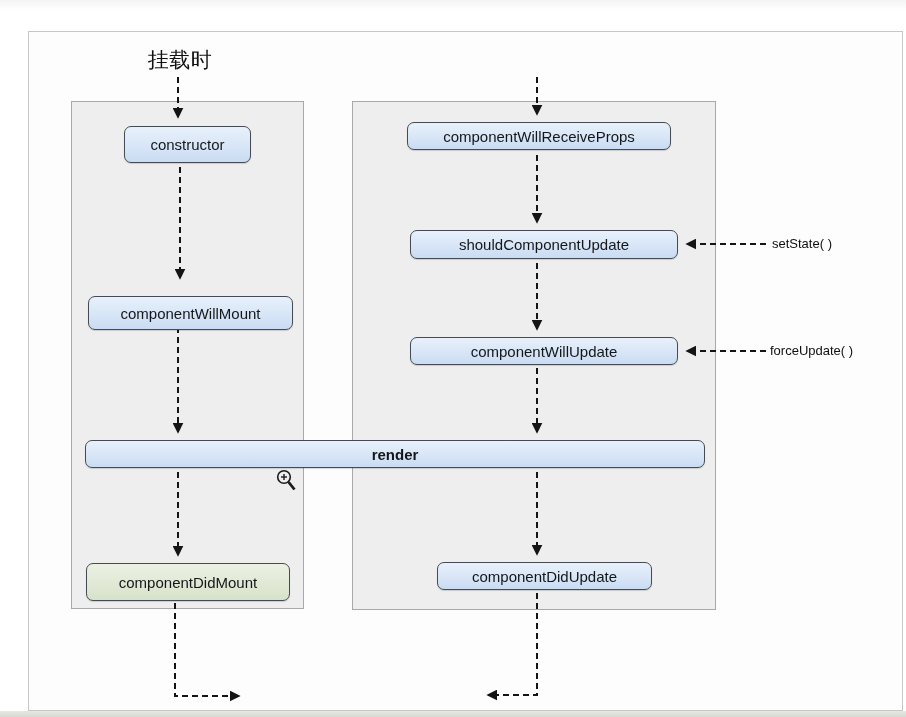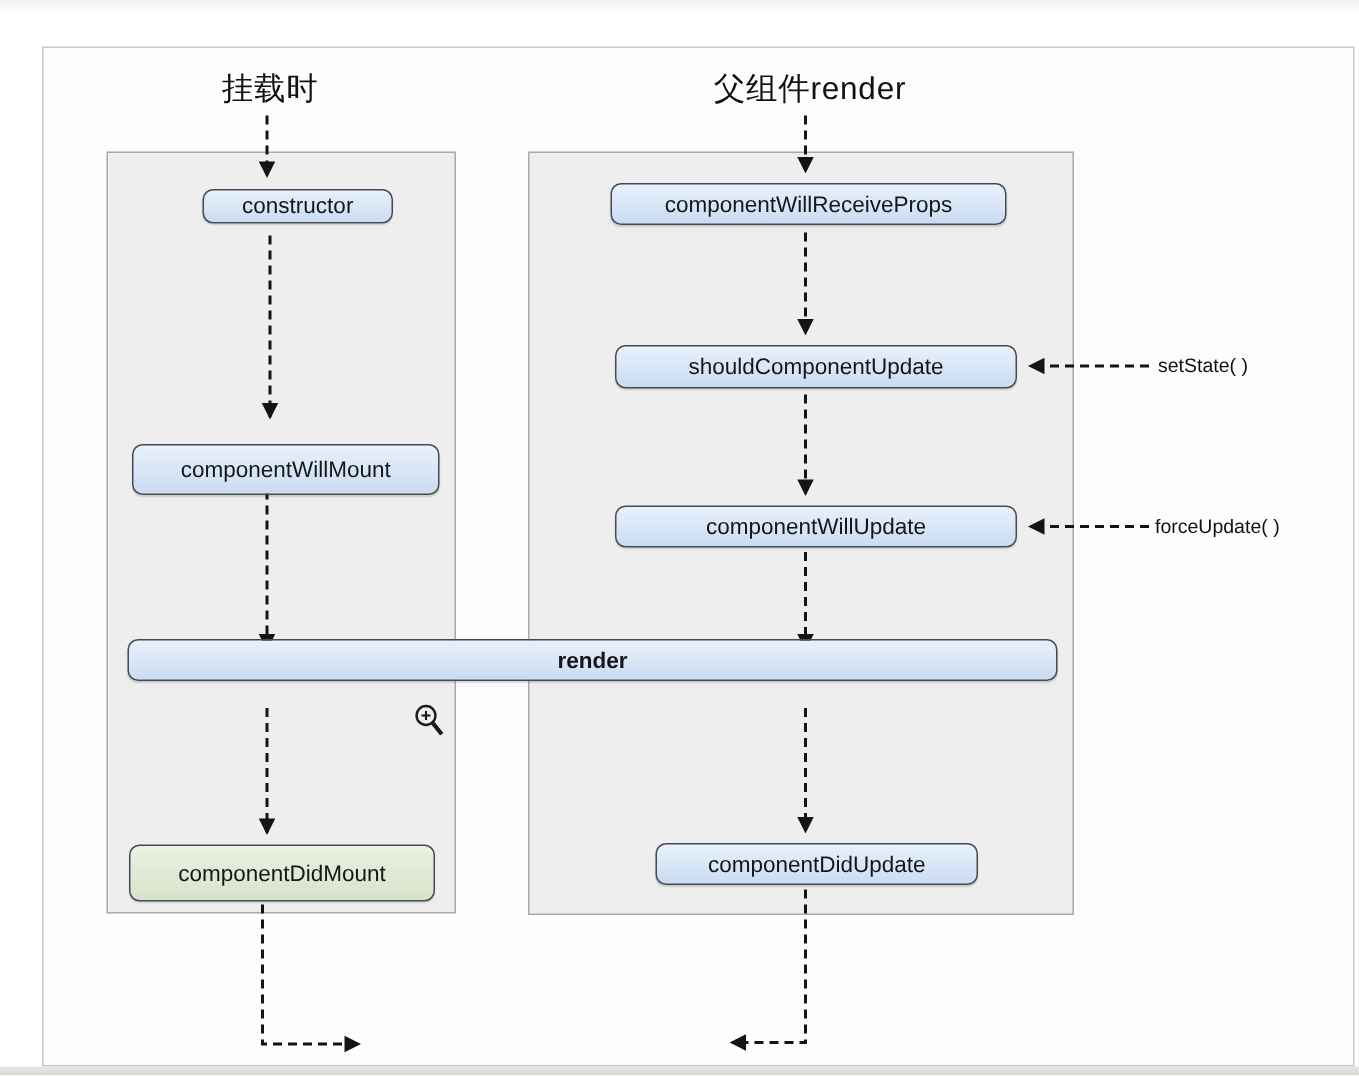--- a/index.html
+++ b/index.html
@@ -93,25 +93,24 @@
     <path class="arrow" d="M766,351 H687" marker-end="url(#arr)"></path>
     <g>
       <circle class="cursor-stroke" cx="284" cy="477" r="6.3" fill="rgba(255,255,255,0.9)" stroke-width="1.6"></circle>
       <line class="cursor-stroke" x1="281" y1="477" x2="287" y2="477" stroke-width="1.4"></line>
       <line class="cursor-stroke" x1="284" y1="474" x2="284" y2="480" stroke-width="1.4"></line>
       <line class="cursor-stroke" x1="288.5" y1="482" x2="294.5" y2="489.5" stroke-width="2.8"></line>
     </g>
   </svg>
 
   <div class="col-header" id="header-mount">挂载时</div>
-  <div class="col-header" id="header-parent">父组件render</div>
 
-  <div class="node" style="left:135px;top:126px;width:127px;height:23px;">constructor</div>
+  <div class="node" style="left:124px;top:126px;width:127px;height:37px;">constructor</div>
   <div class="node" style="left:88px;top:296px;width:205px;height:34px;">componentWillMount</div>
-  <div class="node bold" style="left:85px;top:426px;width:620px;height:28px;">render</div>
+  <div class="node bold" style="left:85px;top:440px;width:620px;height:28px;">render</div>
   <div class="node green" style="left:86px;top:563px;width:204px;height:38px;">componentDidMount</div>
   <div class="node" style="left:407px;top:122px;width:264px;height:28px;">componentWillReceiveProps</div>
   <div class="node" style="left:410px;top:230px;width:268px;height:29px;">shouldComponentUpdate</div>
   <div class="node" style="left:410px;top:337px;width:268px;height:28px;">componentWillUpdate</div>
   <div class="node" style="left:437px;top:562px;width:215px;height:28px;">componentDidUpdate</div>
 
   <div class="annotation" style="left:772px;top:234px;">setState( )</div>
   <div class="annotation" style="left:770px;top:341px;">forceUpdate( )</div>
 
   <div class="footer-strip"></div>

